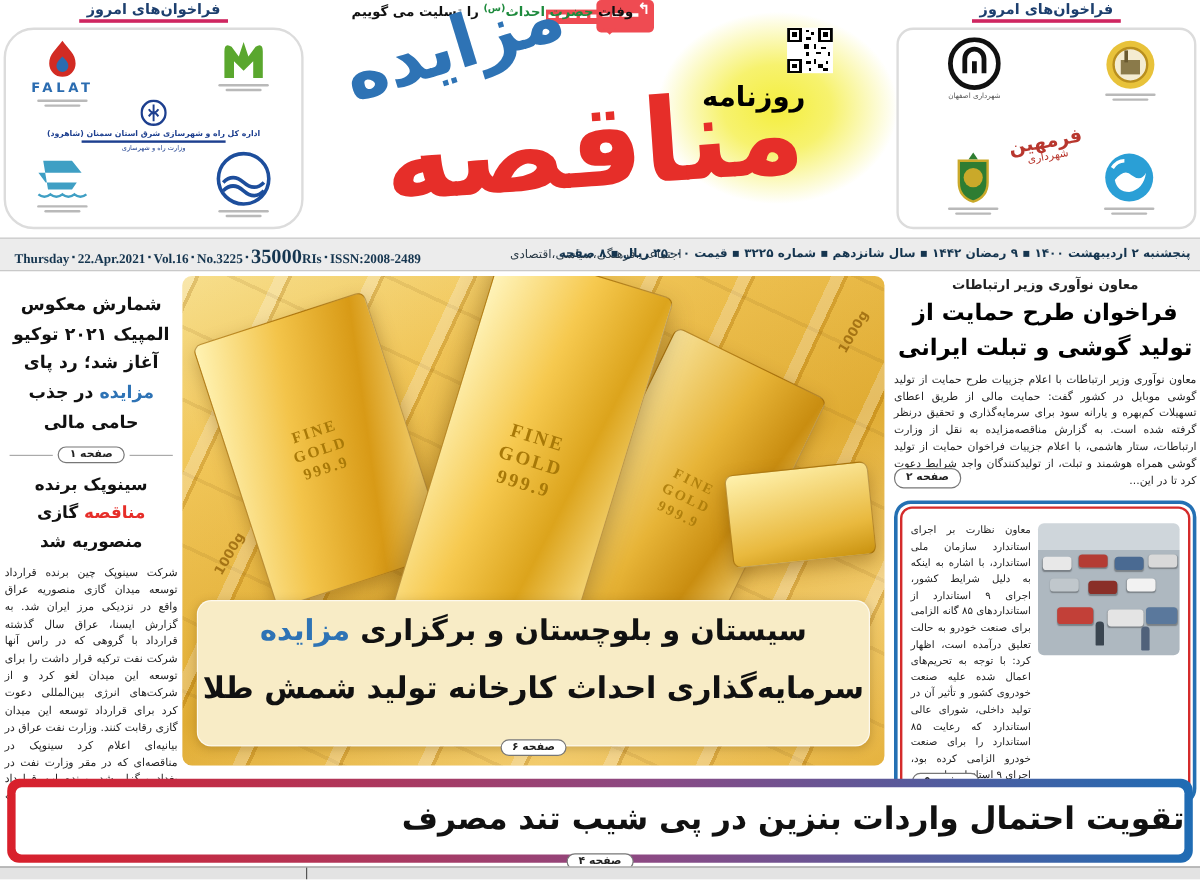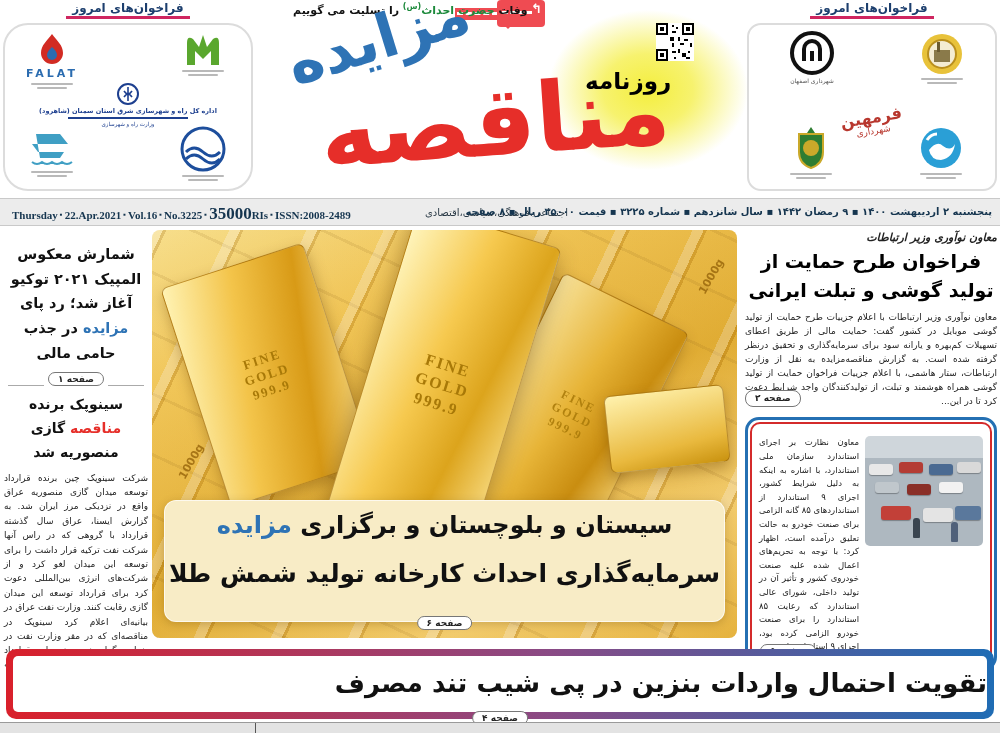--- a/index.html
+++ b/index.html
@@ -55,21 +55,21 @@
   
   .datebar { position:absolute; left:0; top:198px; width:1000px; height:28px; background:#ececec; border-top:1px solid #c9c9c9; border-bottom:1px solid #c9c9c9; }
   .date-en { position:absolute; left:12px; top:5px; font-family:"Liberation Serif", serif; font-weight:bold; font-size:11px; color:#15354f; }
   .date-en .big { font-size:17px; }
   .date-en .sep { color:#15354f; font-size:8px; vertical-align:2px; padding:0 2px; }
   .date-genre { position:absolute; right:432px; top:8px; font-size:10px; color:#2a3a46; direction:rtl; }
   .date-fa { position:absolute; right:8px; top:7px; font-size:10px; font-weight:bold; color:#15354f; direction:rtl; }
 
   
   .badge { display:inline-block; background:#fff; border:1px solid #777; border-radius:8px; font-size:9px; font-weight:bold; color:#222; padding:1px 9px; direction:rtl; white-space:nowrap; }
-  .badge-row { display:flex; align-items:flex-end; margin:7px 0; }
+  .badge-row { display:flex; align-items:center; margin:7px 0; }
   .badge-row:before, .badge-row:after { content:""; flex:1; border-top:1px solid #aaa; margin:0 4px; }
 
   
   .kiosk { position:absolute; left:4px; top:231px; width:144px; direction:rtl; }
   .kiosk-header { background:#97999e; color:#fff; text-align:center; font-weight:bold; font-size:15px; line-height:1.55; padding:6px 2px; border-radius:2px; }
   .k-head1 { margin-top:11px; text-align:center; font-size:14.5px; font-weight:bold; line-height:1.7; color:#111; }
   .k-head1 .hl-blue { color:#2e73b5; }
   .k-head2 { margin-top:4px; text-align:center; font-size:14px; font-weight:bold; line-height:1.7; color:#111; }
   .k-head2 .hl-red { color:#e62e29; }
   .k-body { margin-top:6px; font-size:9px; line-height:1.6; text-align:justify; color:#222; }
@@ -89,21 +89,21 @@
   .gweight { position:absolute; color:rgba(150,100,10,.8); font-size:11px; font-weight:bold; transform:rotate(-60deg); }
 
   .plate { position:absolute; left:12px; right:12px; bottom:16px; height:122px; background:#f8ecc6; border:1px solid rgba(255,255,255,.7); border-radius:12px; text-align:center; direction:rtl; box-shadow:0 2px 8px rgba(90,60,0,.25); }
   .plate .l1 { margin-top:10px; font-size:24px; font-weight:bold; color:#111; }
   .plate .l1 .hl-blue { color:#2e73b5; }
   .plate .l2 { margin-top:20px; font-size:25px; font-weight:bold; color:#111; }
   .plate .badge { position:absolute; left:50%; transform:translateX(-50%); bottom:-9px; }
 
   
   .rcol { position:absolute; left:745px; top:231px; width:252px; direction:rtl; }
-  .kicker { font-size:11px; font-weight:bold; color:#222;font-style:italic; }
+  .kicker { text-align:center; font-size:11px; font-weight:bold; color:#222; }
   .r-head1 { margin-top:3px; text-align:center; font-size:19px; font-weight:bold; line-height:1.55; color:#000; }
   .r-body { position:relative; margin-top:5px; font-size:9px; line-height:1.55; text-align:justify; color:#222; }
   .r-body .badge { position:absolute; left:0; bottom:1px; }
 
   .autobox { margin-top:9px; border:3px solid #2470b3; border-radius:14px; padding:2px; }
   .autobox-inner { position:relative; border:2px solid #d42b2b; border-radius:10px; padding:6px 7px 10px 7px; }
   .auto-head { text-align:center; font-size:18px; font-weight:bold; line-height:1.5; color:#000; }
   .auto-row { display:flex; gap:6px; margin-top:6px; }
   .cars { flex:0 0 118px; height:110px; border-radius:5px; position:relative; overflow:hidden;
           background:linear-gradient(#cfd6db 0 20%, #aeb8c0 20% 100%); }

